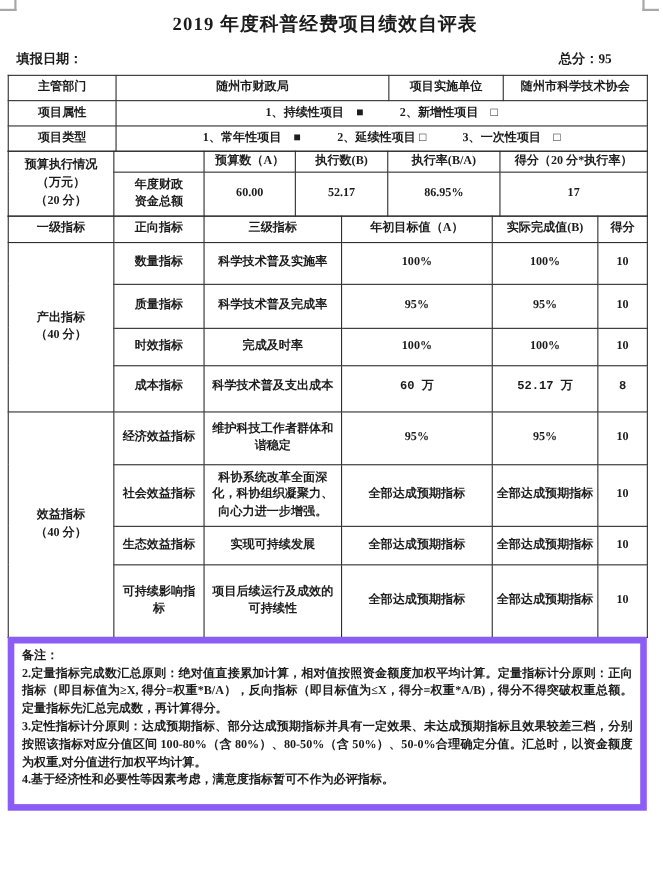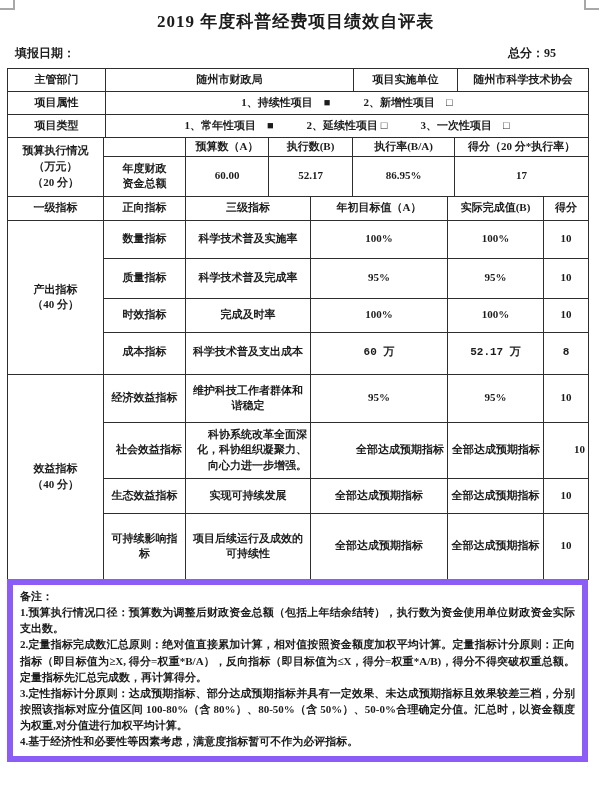--- a/index.html
+++ b/index.html
@@ -54,21 +54,21 @@
   
   .tbl-a td { height: 23px; }
   .rB1 td { height: 16px; }
   .rB2 td { height: 40px; }
   .rC0 td { height: 24px; }
   .rC1 td { height: 38px; }
   .rC2 td { height: 40px; }
   .rC3 td { height: 34px; }
   .rC4 td { height: 42px; font-family: Liberation Mono, monospace; }
   .rC5 td { height: 48px; }
-  .rC6 td { height: 56px; text-align: right; }
+  .rC6 td { height: 56px; }
   .rC7 td { height: 35px; font-family: Liberation Serif, serif; }
   .rC8 td { height: 66px; }
 
   .notes {
     width: 581px;
     border: 6px solid #8b5cf6;
     min-height: 158px;
     font-size: 11px;
     line-height: 1.47;
     padding: 3px 7px 6px 7px;
@@ -224,18 +224,17 @@
       <td>项目后续运行及成效的可持续性</td>
       <td>全部达成预期指标</td>
       <td>全部达成预期指标</td>
       <td>10</td>
     </tr>
   </tbody>
     </table>
 
   <div class="notes">
     <p>备注：</p>
-    <p>1.预算执行情况口径：预算数为调整后财政资金总额（包括上年结余结转），执行数为资金使用单位财政资金实际支出数。</p>
     <p>2.定量指标完成数汇总原则：绝对值直接累加计算，相对值按照资金额度加权平均计算。定量指标计分原则：正向指标（即目标值为≥X, 得分=权重*B/A），反向指标（即目标值为≤X，得分=权重*A/B)，得分不得突破权重总额。定量指标先汇总完成数，再计算得分。</p>
     <p>3.定性指标计分原则：达成预期指标、部分达成预期指标并具有一定效果、未达成预期指标且效果较差三档，分别按照该指标对应分值区间 100-80%（含 80%）、80-50%（含 50%）、50-0%合理确定分值。汇总时，以资金额度为权重,对分值进行加权平均计算。</p>
     <p>4.基于经济性和必要性等因素考虑，满意度指标暂可不作为必评指标。</p>
   </div>
 </div>
 
 </body></html>

